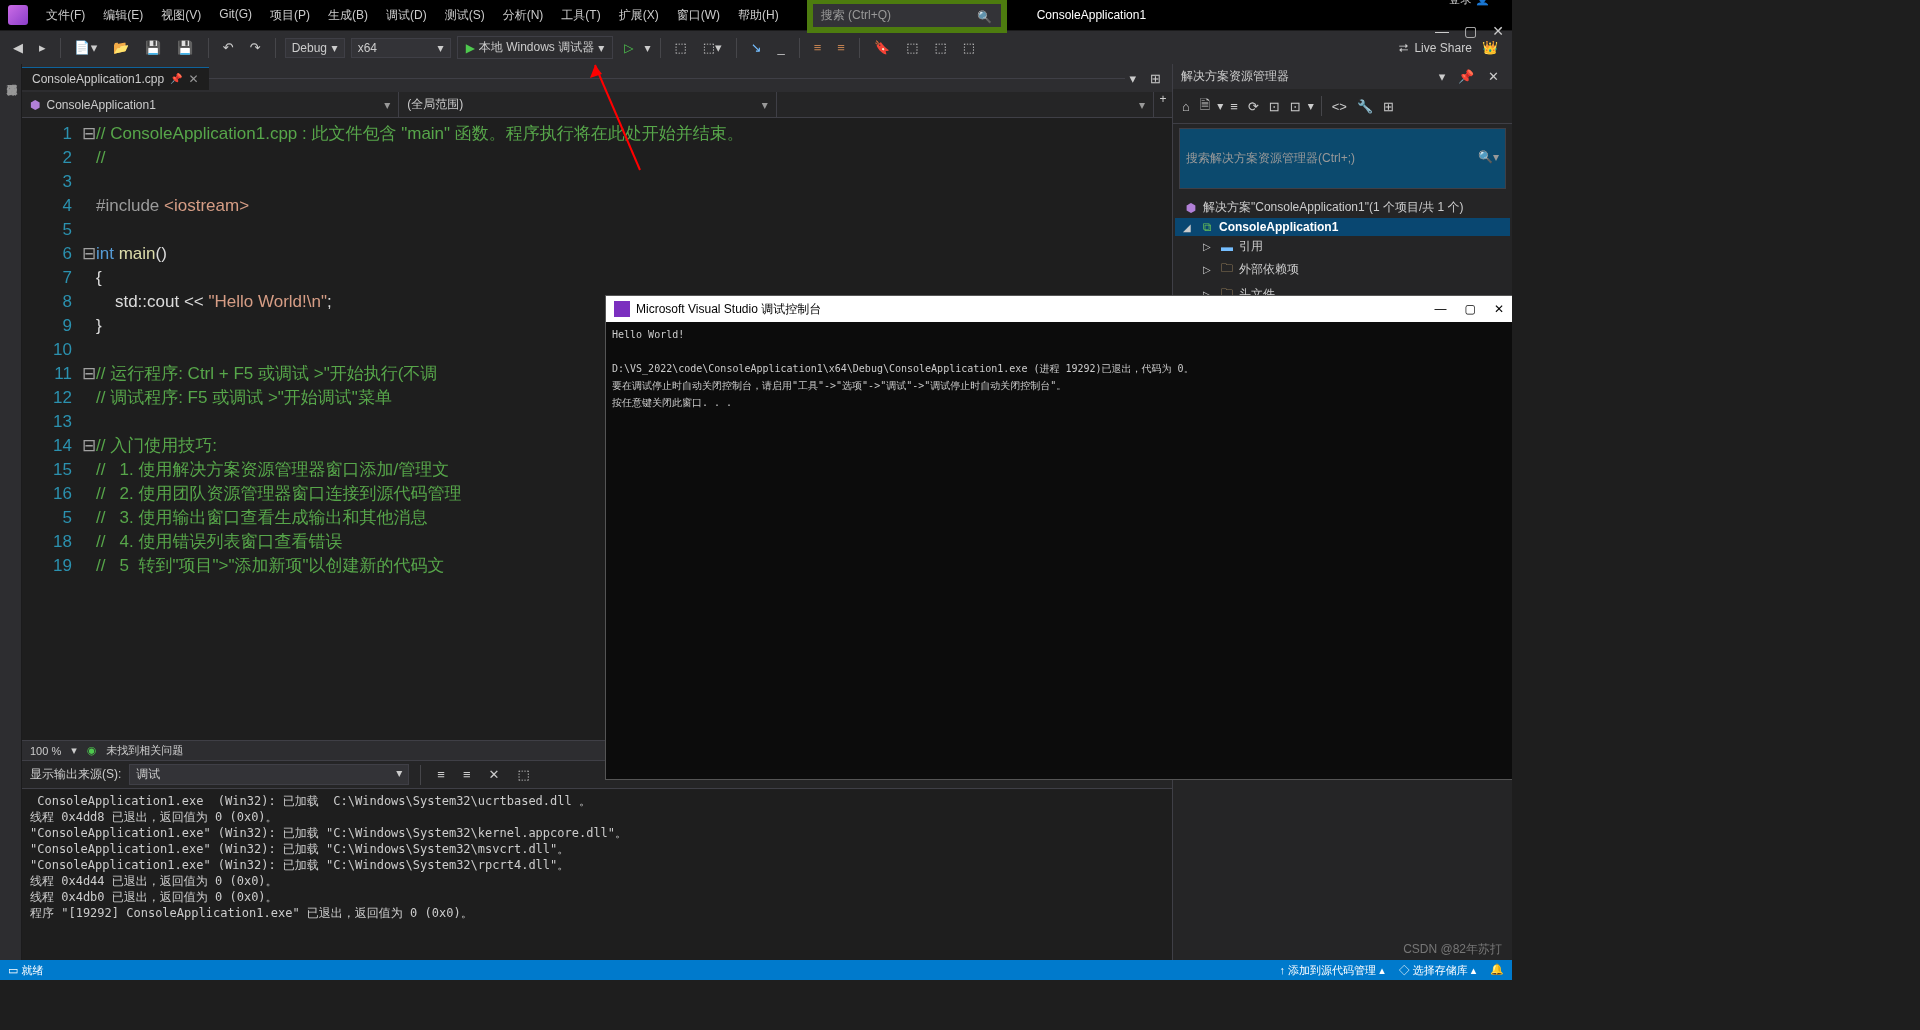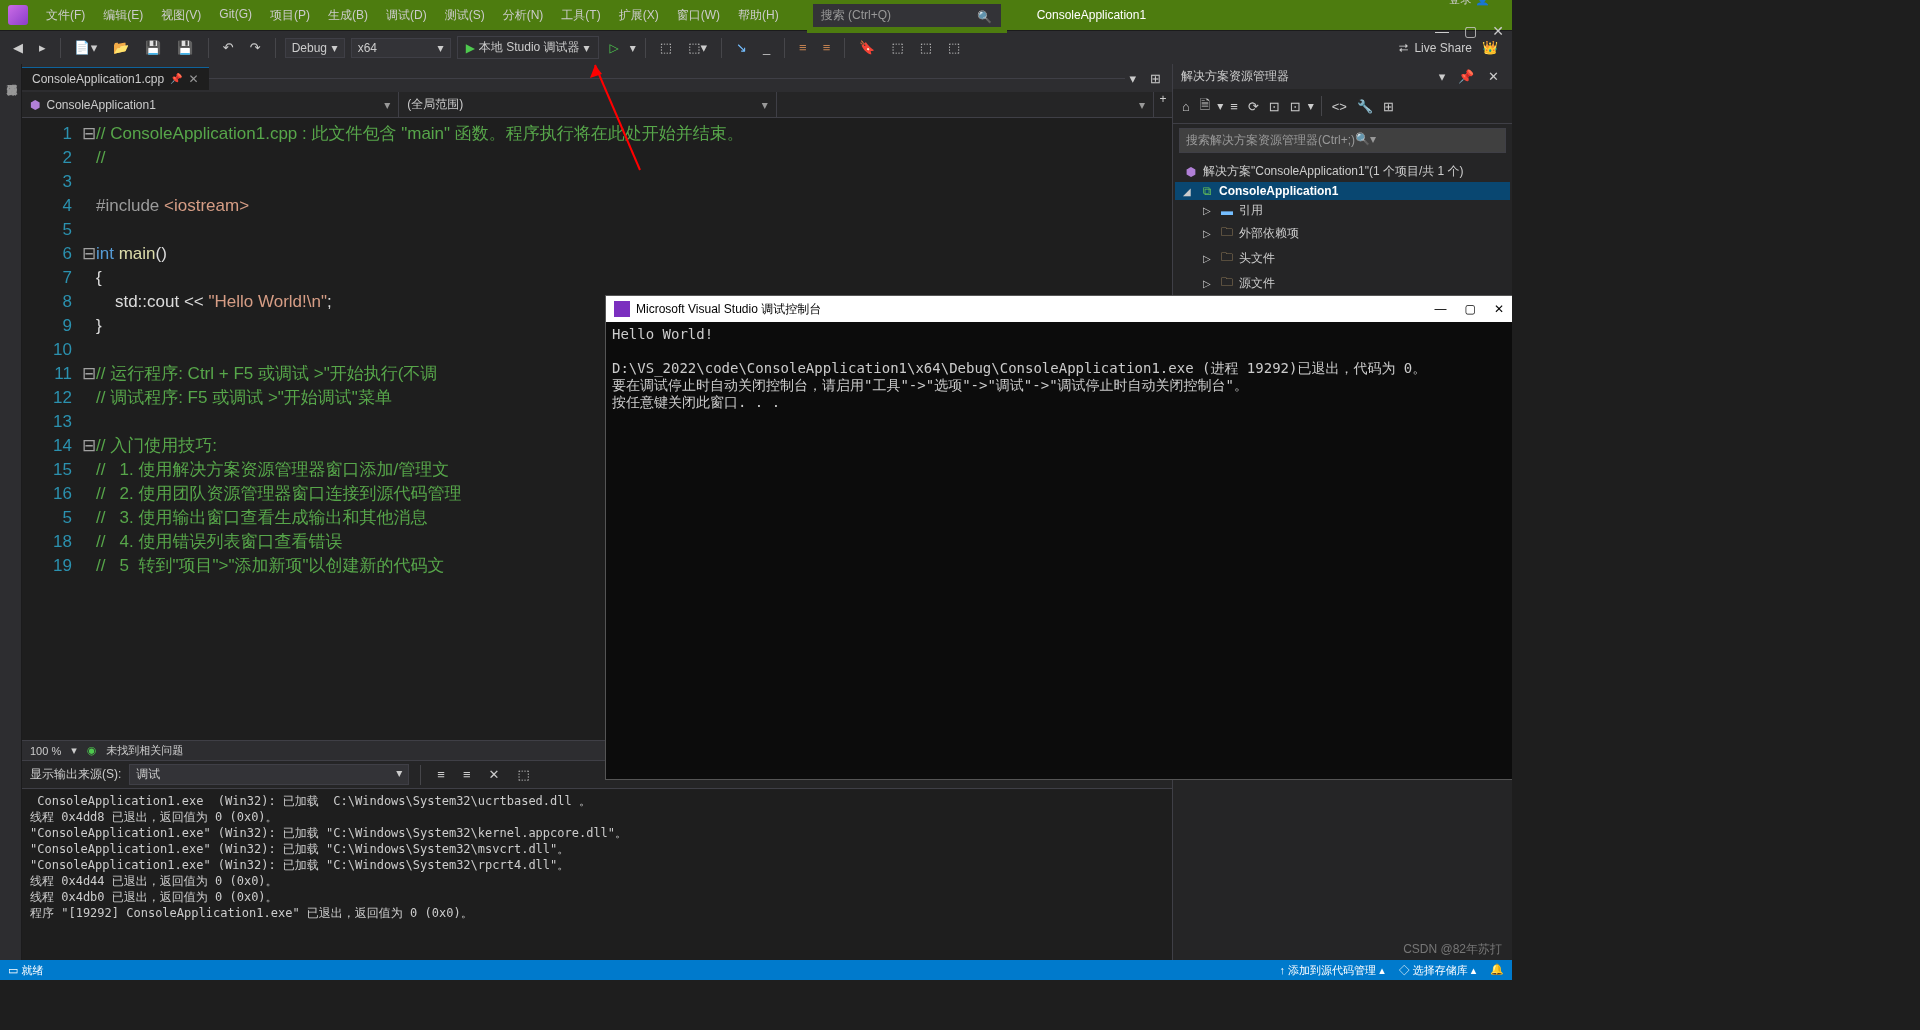--- a/index.html
+++ b/index.html
@@ -1,17 +1,17 @@
 <!DOCTYPE html>
 <html><head>
 <meta charset="utf-8">
 <style>
 *{margin:0;padding:0;box-sizing:border-box;font-family:"Microsoft YaHei","Segoe UI",sans-serif;}
 body{background:#1e1e1e;color:#ccc;overflow:hidden;width:1512px;height:980px;font-size:12px;position:relative;}
-.menubar{height:30px;background:#4d7c0f;display:flex;align-items:center;padding:10px 8px;}
+.menubar{height:30px;background:#000000;display:flex;align-items:center;padding:10px 8px;}
 .vs-logo{width:20px;height:20px;background:linear-gradient(135deg,#cb6ce6,#8b3ec9);border-radius:3px;margin-right:10px;}
 .menu-items{display:flex;gap:2px;}
 .menu-item{padding:4px 8px;cursor:pointer;font-size:12px;}
 .search-box{margin-left:20px;background:#333337;border:6px solid #4d7c0f;padding:3px 8px;width:200px;color:#999;display:flex;align-items:flex-end;justify-content:space-between;}
 .search-box .mag{color:#999;}
 .app-title{margin-left:20px;padding:4px 10px;color:#fff;}
 .right-controls{margin-left:auto;display:flex;align-items:center;gap:15px;flex-direction:column;}
 .win-controls{display:flex;gap:15px;}
 .win-btn{cursor:pointer;font-size:14px;}
 .toolbar{height:34px;background:#2d2d30;border-top:1px solid #1b1b1c;display:flex;align-items:center;padding:0 8px;gap:6px;}
@@ -48,35 +48,35 @@
 .zoom-bar .ok{color:#4ec94e;}
 .output-panel{height:200px;background:#1e1e1e;border-top:1px solid #3f3f46;display:flex;flex-direction:column;}
 .out-header{padding:4px 8px;background:#252526;}
 .out-toolbar{padding:3px 8px;display:flex;align-items:center;gap:8px;background:#252526;border-bottom:1px solid #3f3f46;}
 .out-combo{background:#333337;border:1px solid #3f3f46;padding:1px 6px;min-width:280px;display:flex;justify-content:space-between;}
 .out-text{flex:1;padding:4px 8px;font-family:Consolas,"Microsoft YaHei",monospace;font-size:12px;line-height:16px;overflow:auto;white-space:pre;color:#ccc;}
 .right-panel{width:340px;background:#252526;border-left:1px solid #3f3f46;display:flex;flex-direction:column;}
 .rp-header{padding:4px 8px;background:#2d2d30;display:flex;justify-content:space-between;align-items:center;}
 .rp-toolbar{padding:4px 6px;display:flex;gap:4px;align-items:center;border-bottom:1px solid #3f3f46;}
 .rp-toolbar .tb{cursor:pointer;padding:2px 3px;font-size:13px;}
-.rp-search{margin:4px 6px;background:#404040;border:1px solid #3f3f46;padding:3px 6px;color:#999;display:flex;justify-content:flex-start;}
+.rp-search{margin:4px 6px;background:#0c4a6e;border:1px solid #3f3f46;padding:21px 6px;color:#999;display:flex;justify-content:space-between;}
 .tree{padding:4px 2px;font-size:12px;}
 .tree-item{padding:2px 4px;display:flex;align-items:center;gap:4px;cursor:pointer;}
 .tree-item.l1{padding-left:8px;}
 .tree-item.l2{padding-left:28px;}
 .tree-item.selected{background:#094771;color:#fff;}
 .tree-arr{width:12px;color:#ccc;font-size:10px;}
 .tree-icon{width:16px;text-align:center;}
 .sln-icon{color:#b180d7;}
 .folder-icon{color:#dcb67a;}
 .console-win{position:absolute;left:605px;top:295px;width:908px;height:485px;background:#0c0c0c;border:1px solid #555;z-index:100;display:flex;flex-direction:column;}
 .con-title{height:26px;background:#fff;color:#000;display:flex;align-items:center;padding:12px 8px;font-size:12px;}
 .con-title .cicon{width:16px;height:16px;background:#7b2fbf;margin-right:6px;}
 .con-title .cctrls{margin-left:auto;display:flex;gap:18px;font-size:12px;}
-.con-body{flex:1;padding:4px 6px;font-family:"NSimSun",Consolas,monospace;font-size:14px;line-height:17px;color:#ccc;white-space:pre-wrap;}
+.con-body{flex:1;padding:4px 6px;font-family:"NSimSun",Consolas,monospace;font-size:10px;line-height:17px;color:#ccc;white-space:pre-wrap;}
 .statusbar{position:absolute;bottom:0;left:0;right:0;height:20px;background:#007acc;color:#fff;display:flex;align-items:center;padding:0 8px;font-size:11px;}
 .statusbar .sb-right{margin-left:auto;display:flex;gap:14px;}
 .arrow-annotation{position:absolute;left:580px;top:60px;pointer-events:none;z-index:50;}
 .watermark{position:absolute;right:10px;bottom:22px;color:#777;font-size:12px;z-index:200;}
 .tab-ctrl{margin-left:auto;display:flex;gap:4px;padding-right:6px;}
 </style>
 </head>
 <body>
 
 <div class="menubar">
@@ -126,21 +126,21 @@
   <div class="tb-combo">
       <span>Debug</span>
       <span>▾</span>
     </div>
   <div class="tb-combo wide">
       <span>x64</span>
       <span>▾</span>
     </div>
   <div class="debug-btn">
     <span class="play-green">▶</span>
-    <span>本地 Studio 调试器</span>
+    <span>本地 Windows 调试器</span>
     <span>▾</span>
   </div>
   <span class="tb-btn play-green">▷</span>
   <span>▾</span>
   <span class="tb-sep"></span>
   <span class="tb-btn">⬚</span>
   <span class="tb-btn">⬚▾</span>
   <span class="tb-sep"></span>
   <span class="tb-btn" style="color:#75beff">↘</span>
   <span class="tb-btn">_</span>

